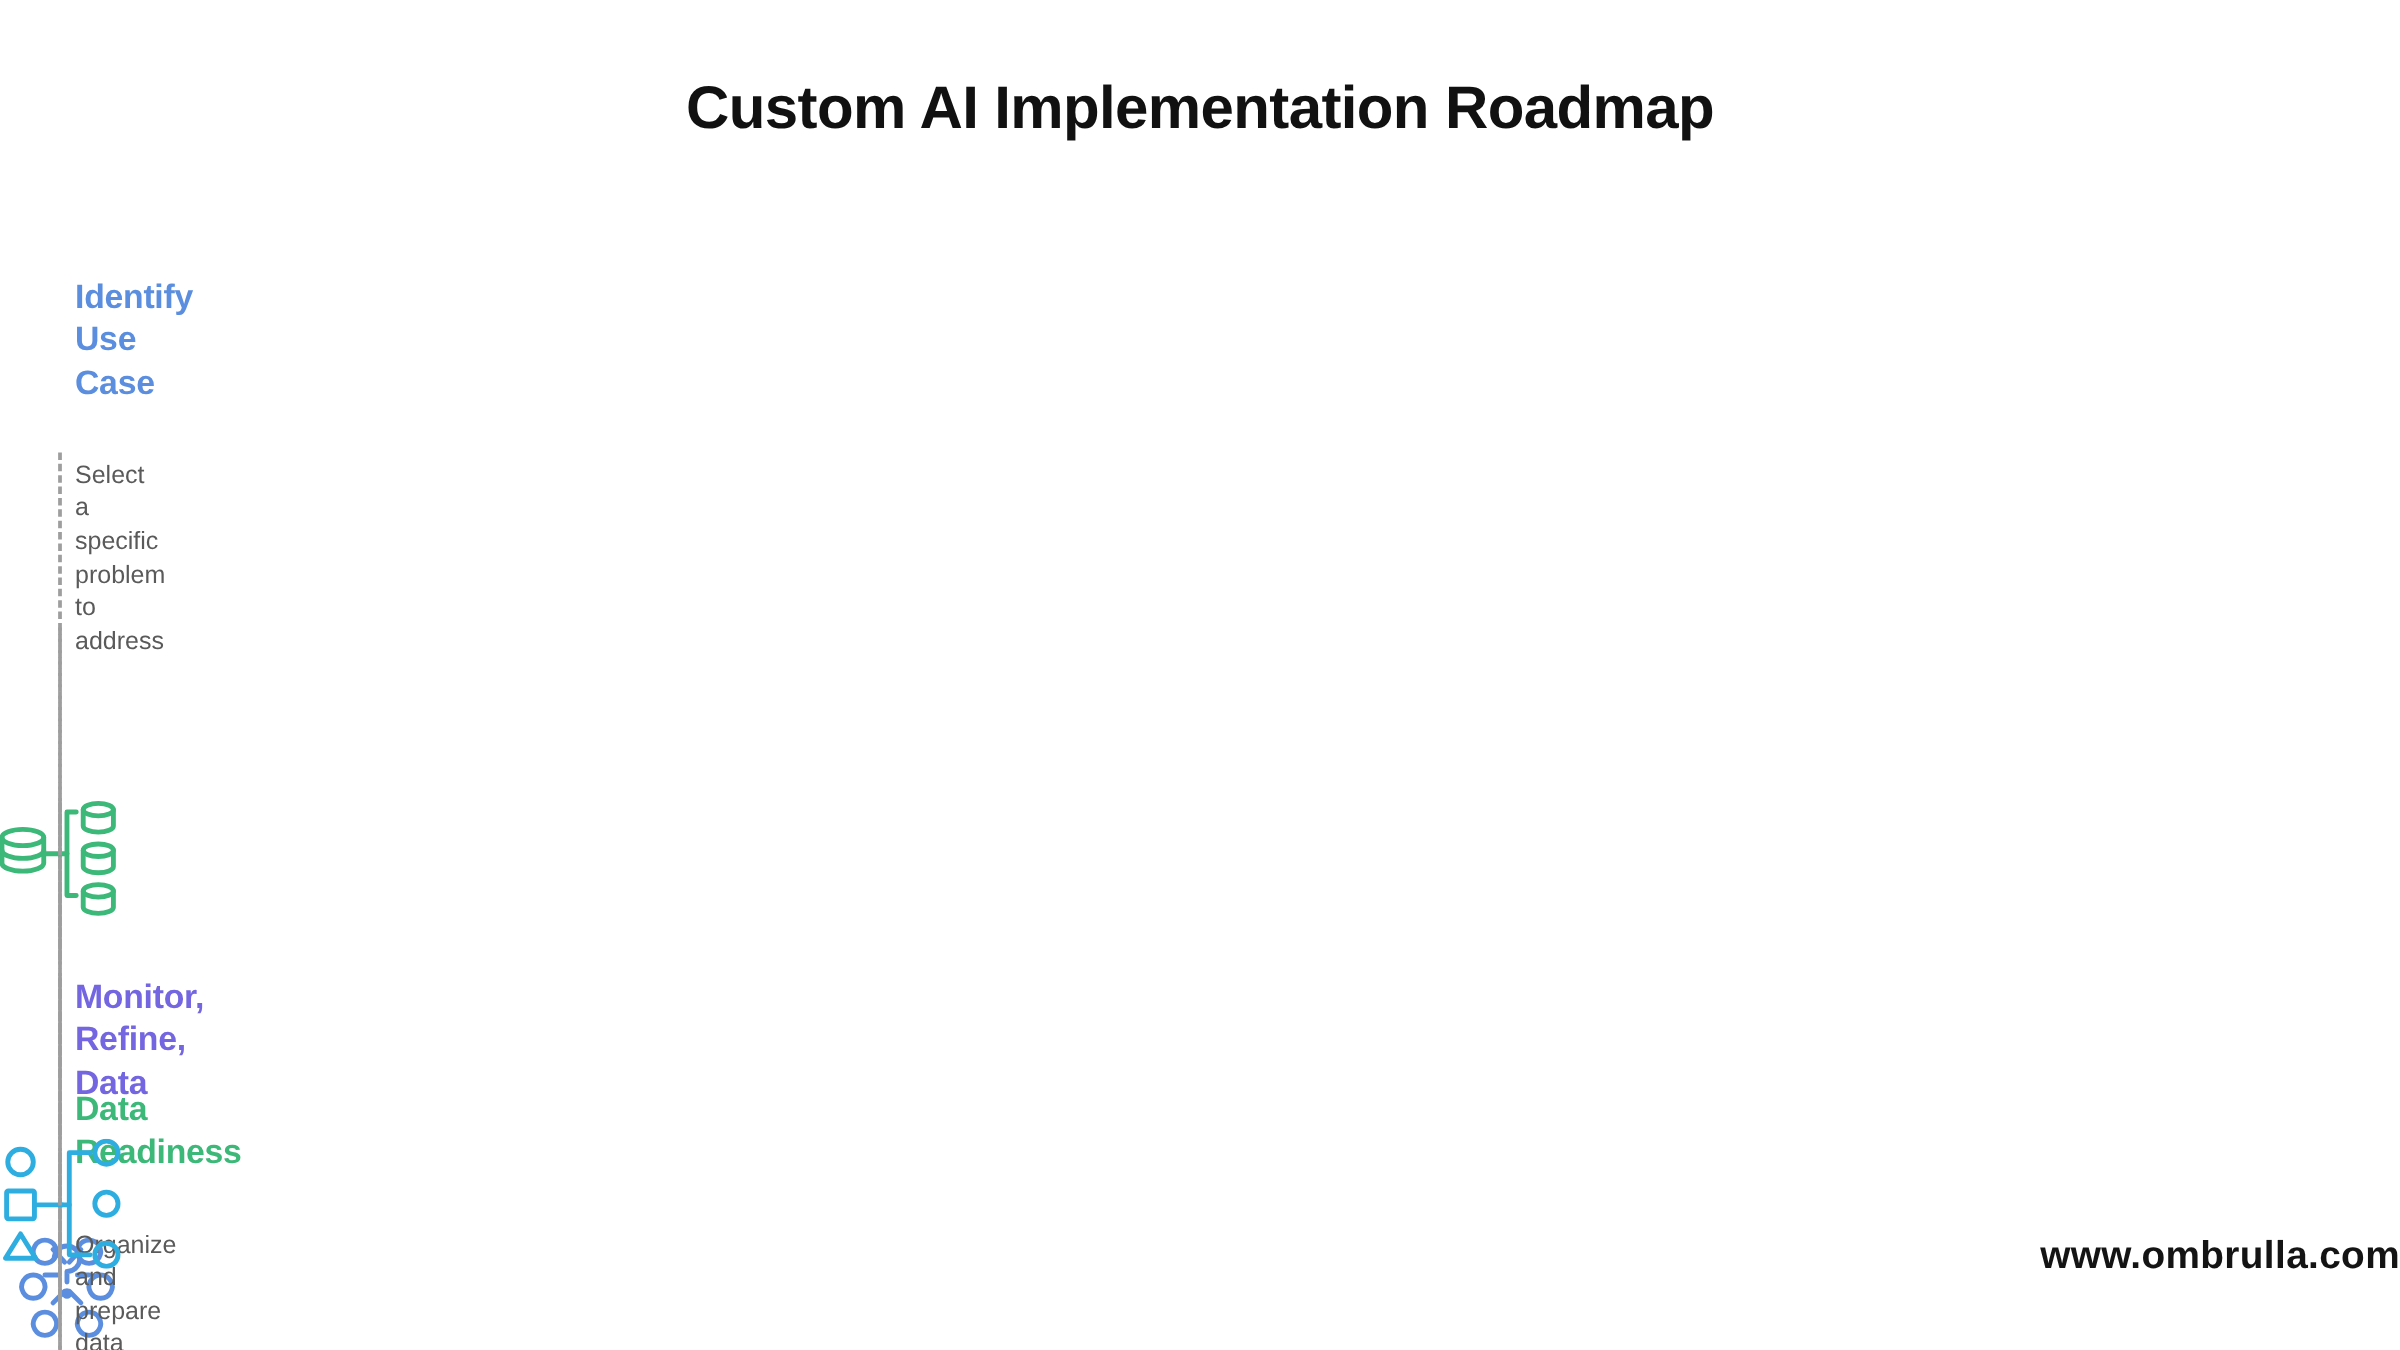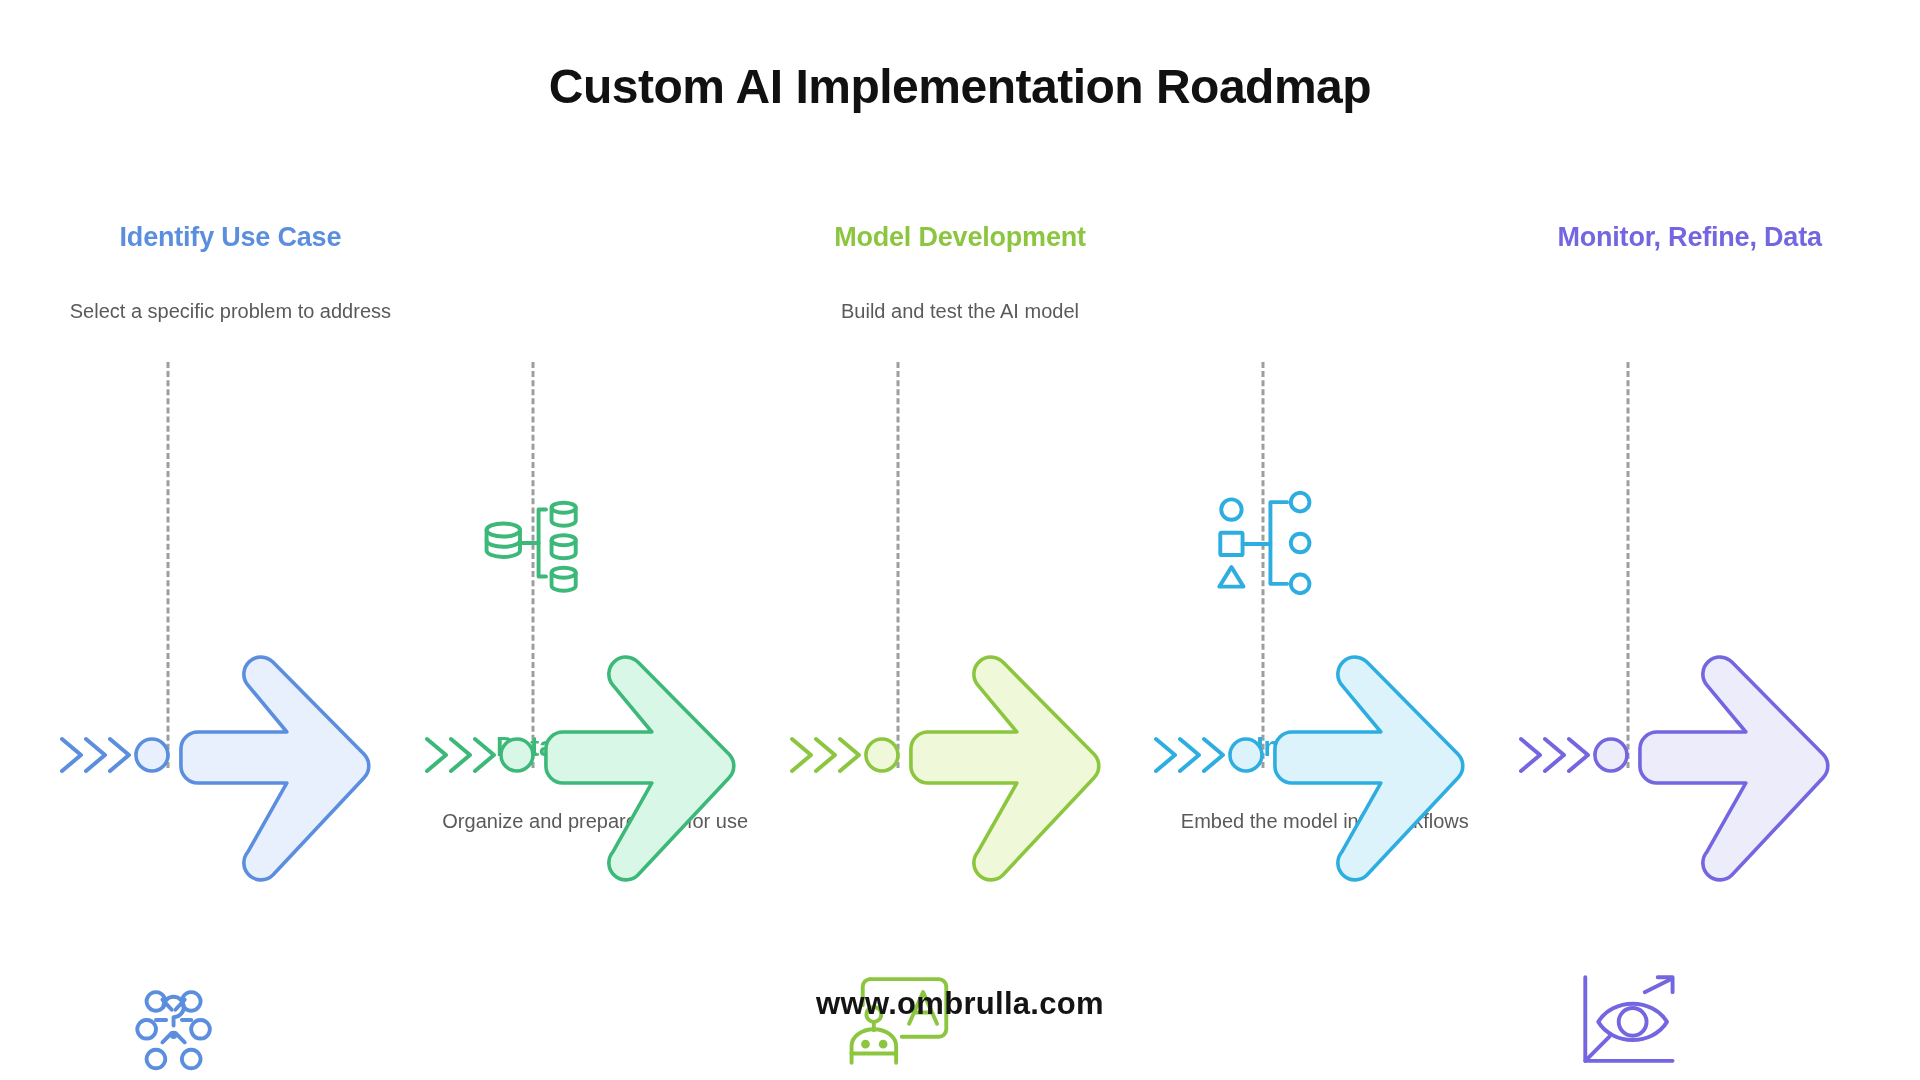--- a/index.html
+++ b/index.html
@@ -34,21 +34,21 @@
   }
 
   
   .roadmap {
     position: absolute;
     top: 220px;
     left: 48px;
     width: 1824px;
     height: 700px;
     display: flex;
-    flex-direction: row;
+    flex-direction: column;
     align-items: flex-start;
   }
 
   .stage {
     position: relative;
     flex: 1 1 0;
     height: 700px;
   }
 
   
@@ -113,21 +113,21 @@
     height: 190px;
   }
   .arrowrow svg { width: 100%; height: 190px; display: block; overflow: visible; }
 
   
   .footer-url {
     position: absolute;
     bottom: 58px;
     left: 0;
     width: 1920px;
-    text-align: center;
+    text-align: right;
     font-size: 31px;
     font-weight: 700;
     letter-spacing: 0.3px;
     color: #141414;
   }
 </style>
 </head>
 <body>
 
 <div id="root">
@@ -204,24 +204,20 @@
               <path d="M38 79 L57 95 L38 111"></path>
               <path d="M62 79 L81 95 L62 111"></path>
             </g>
             <circle cx="104" cy="95" r="16" fill="#d9f7e6" stroke="#3cb878" stroke-width="3.6"></circle>
             <path d="M133 78 a17 17 0 0 1 17 -17 H239 L200 14 a17 17 0 0 1 25 -23 L316 83 a17 17 0 0 1 0 24 L225 204 a17 17 0 0 1 -25 -23 L239 112 H150 a17 17 0 0 1 -17 -17 Z" transform="translate(0,11) scale(1.0)" fill="#d9f7e6" stroke="#3cb878" stroke-width="3.6" stroke-linejoin="round"></path>
           </svg>
         </div>
       </div>
       <div class="stage">
         <div class="dashline"></div>
-        <div class="txtblock top">
-          <div class="stage-title" style="color: rgb(140, 198, 63);">Model Development</div>
-          <div class="stage-desc">Build and test the AI model</div>
-        </div>
         <div class="iconblock bottom">
           <svg viewBox="0 0 120 112">
             <g fill="none" stroke="#8cc63f" stroke-width="4.2" stroke-linecap="round" stroke-linejoin="round">
               <path d="M30 12 H104 a8 8 0 0 1 8 8 V66 a8 8 0 0 1 -8 8 H64"></path>
               <path d="M30 12 a8 8 0 0 0 -8 8 V40"></path>
               <path d="M72 60 L87 26 L102 60"></path>
               <path d="M78 48 H96"></path>
               <circle cx="34" cy="50" r="8"></circle>
               <path d="M34 58 v9"></path>
               <path d="M10 102 v-18 a24 18 0 0 1 48 0 v18"></path>

